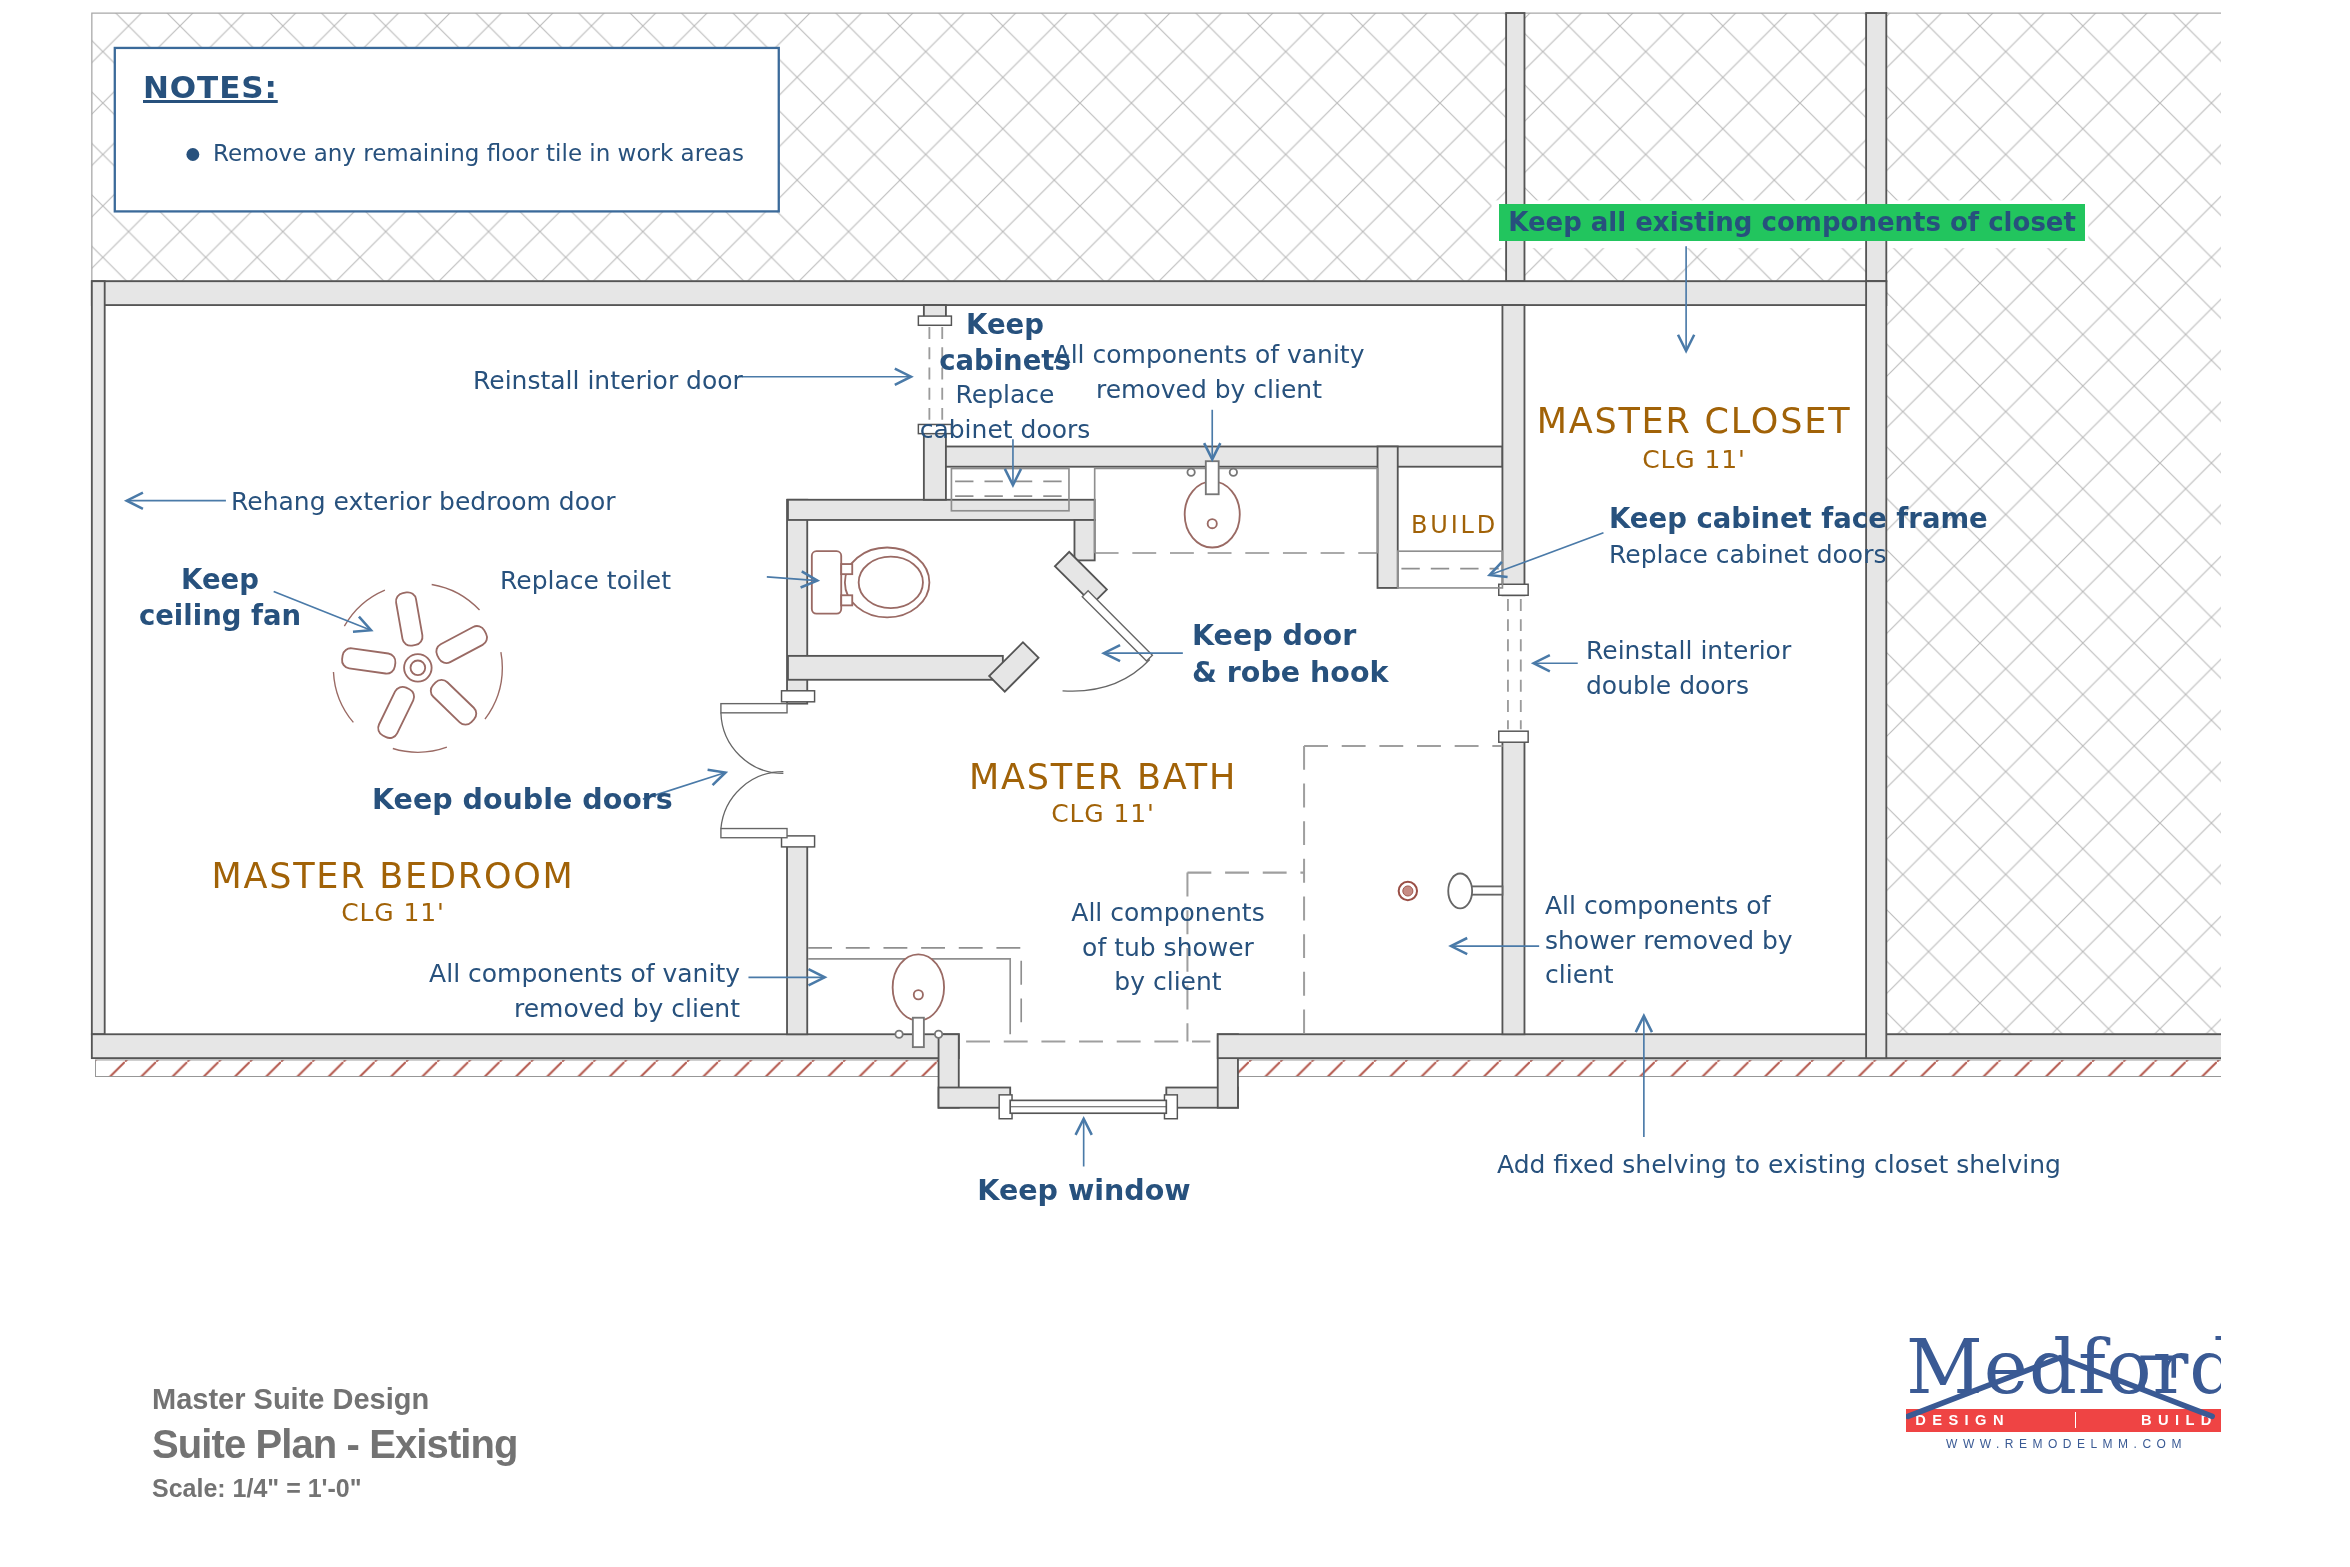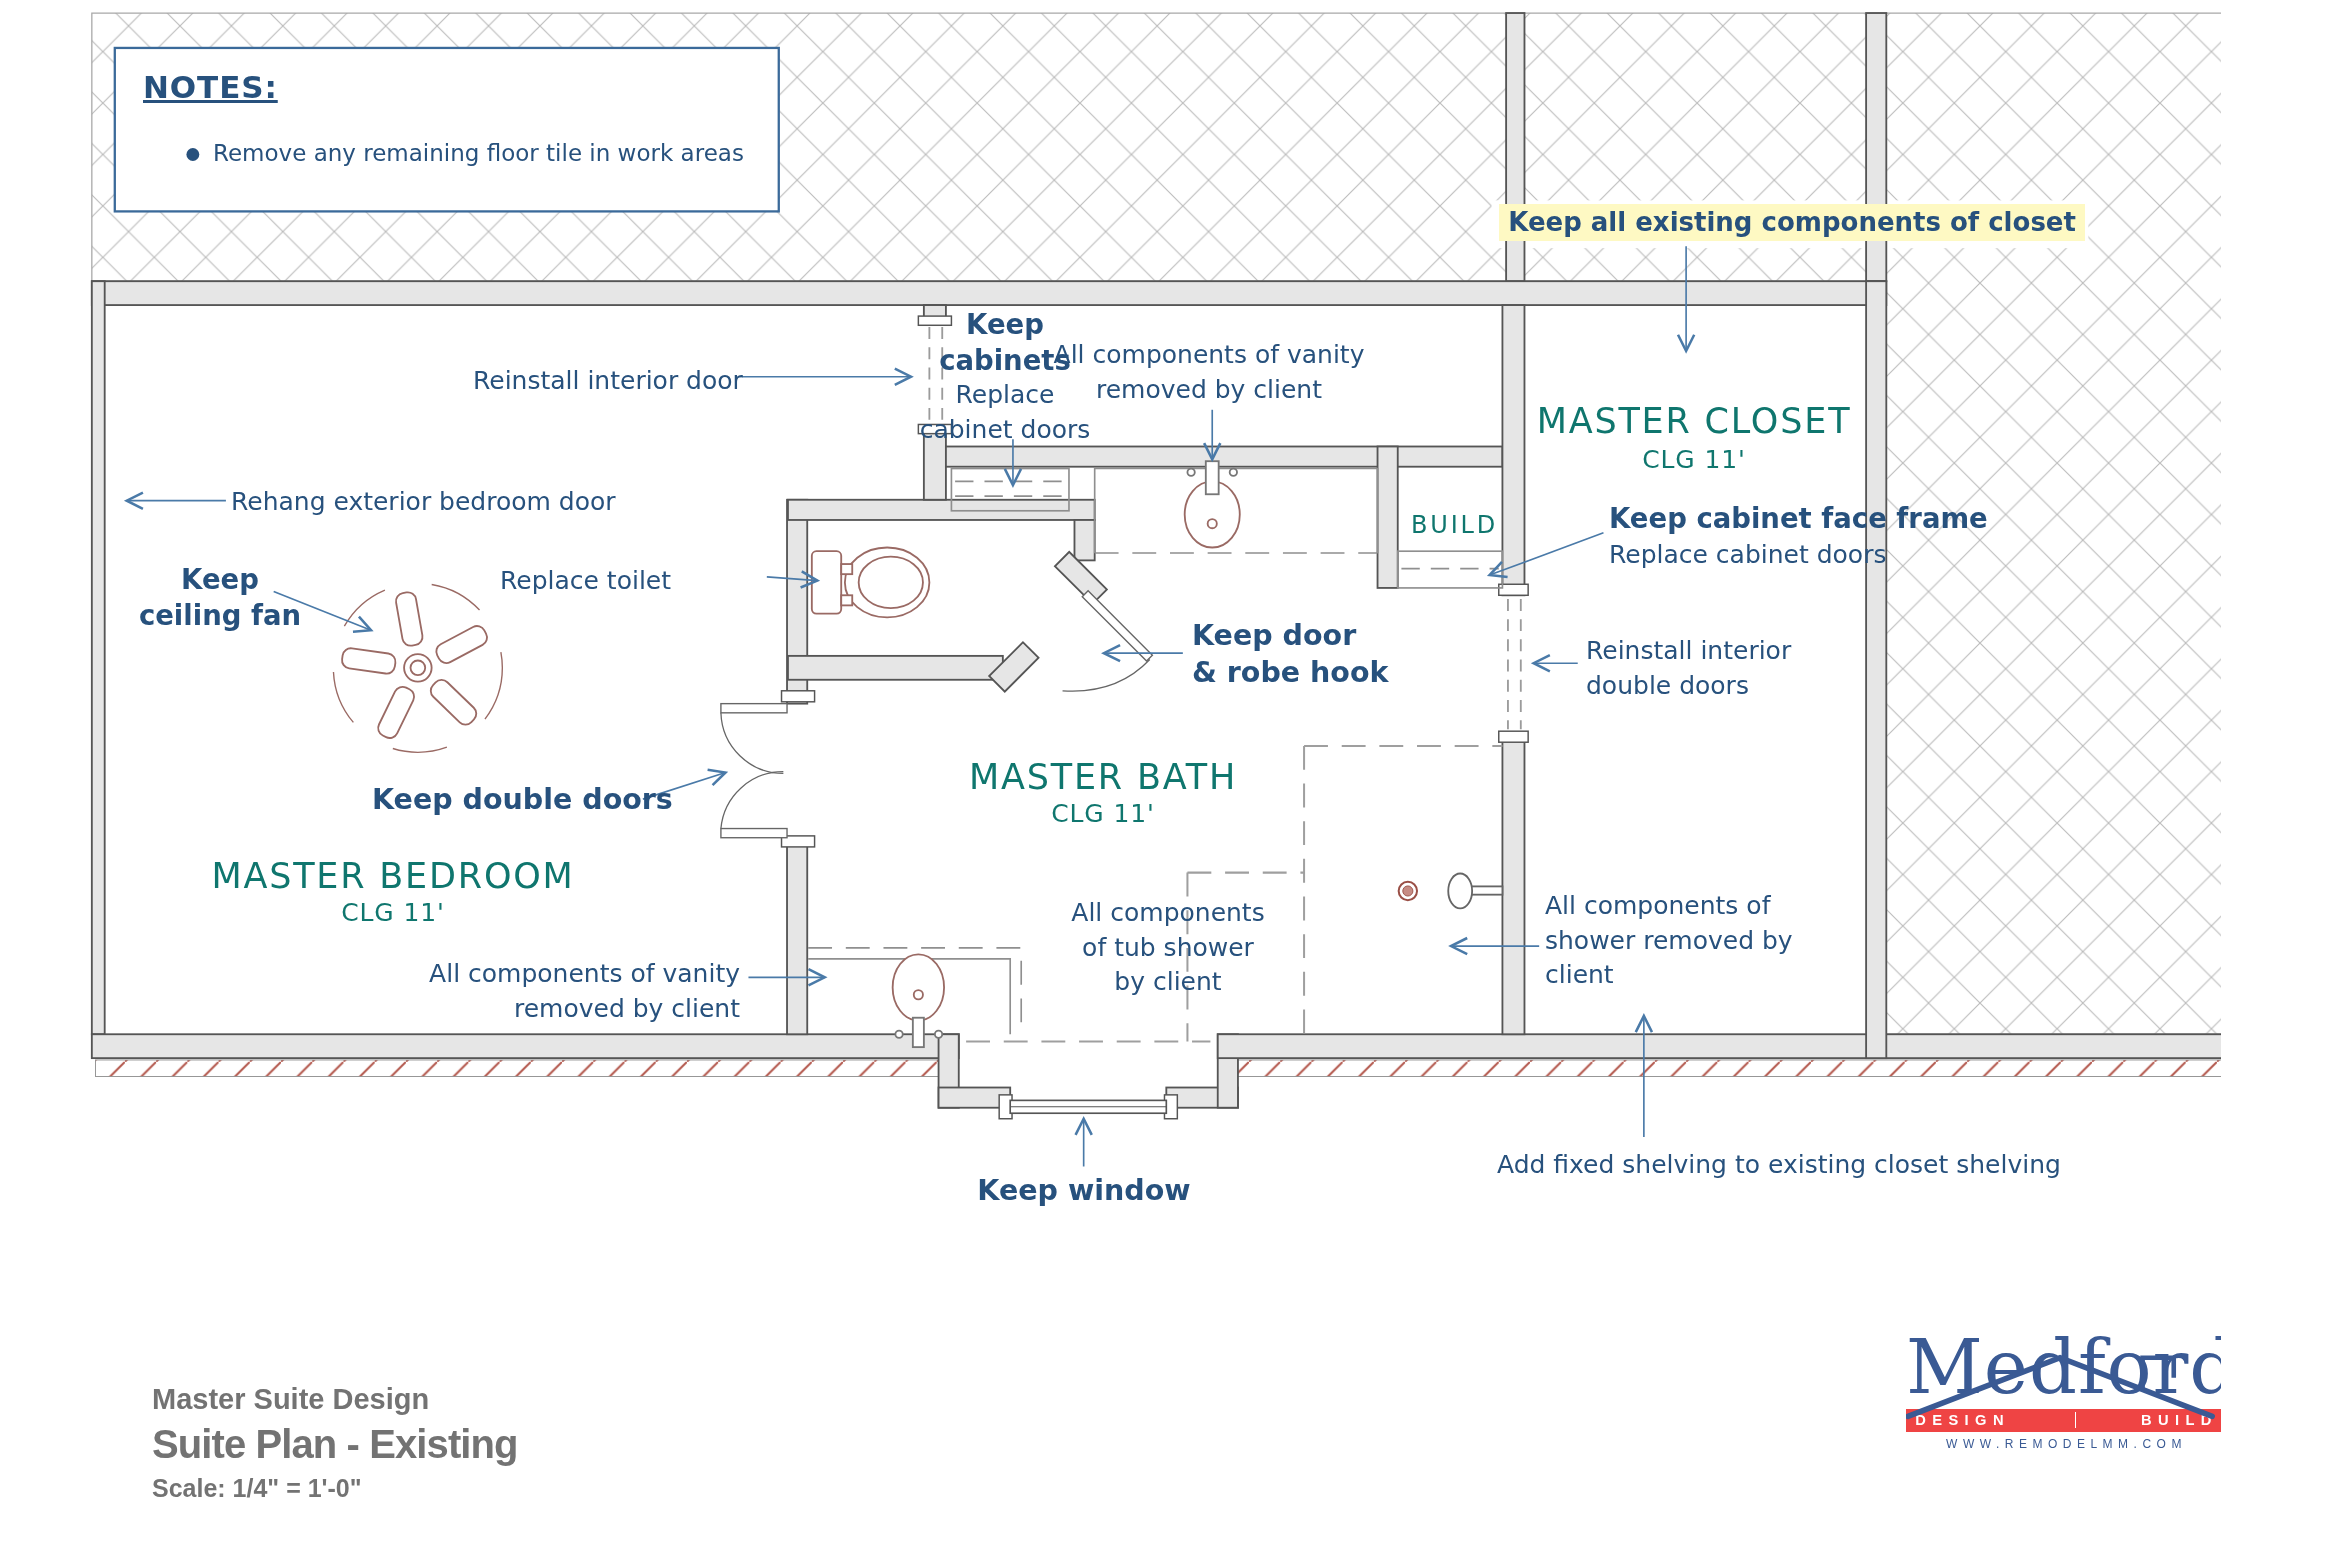--- a/index.html
+++ b/index.html
@@ -3,25 +3,25 @@
 <meta charset="utf-8">
 <style>
   html,body{margin:0;padding:0;background:#fff;}
   .canvas{position:relative;width:2221px;height:1568px;background:#ffffff;overflow:hidden;
           font-family:"DejaVu Sans",sans-serif;}
   svg{position:absolute;left:0;top:0;}
   .lbl{position:absolute;color:#27517d;font-size:25px;line-height:1.38;white-space:pre-line;}
   .b{font-weight:bold;font-size:27.5px;line-height:1.3;}
   .ctr{transform:translateX(-50%);text-align:center;}
   .rt{text-align:right;}
-  .blk{color:#0f766e;letter-spacing:1.8px;}
+  .blk{color:#a16207;letter-spacing:1.8px;}
   .room{font-size:35px;}
   .clg{font-size:25px;letter-spacing:0.9px;}
   .notes-box .title{font-size:31px;font-weight:bold;text-decoration:underline;letter-spacing:0.9px;}
-  .whitebg{background:#fef9c3;padding:1.8px 9.2px;}
+  .whitebg{background:#22c55e;padding:1.8px 9.2px;}
   .titleblock{position:absolute;left:152px;top:1343px;color:#737373;font-family:"Liberation Sans",sans-serif;margin-top:40px;}
   .titleblock .t1{font-size:29px;font-weight:bold;}
   .titleblock .t2{font-size:40px;font-weight:bold;letter-spacing:-0.9px;margin-top:5.5px;}
   .titleblock .t3{font-size:25px;font-weight:bold;margin-top:7.3px;}
   .logo{position:absolute;left:1906px;top:1343px;width:321px;color:#3a5a94;}
   .logo .nm{font-family:"DejaVu Serif",serif;font-size:75px;line-height:1;text-align:center;
             letter-spacing:0.9px;margin-top:-13px;}
   .logo .bar{display:flex;background:#ef4444;color:#fff;font-family:"Liberation Sans",sans-serif;
              font-size:14.7px;font-weight:bold;letter-spacing:6.4px;padding:3.7px 9.2px;margin-top:3.7px;
              justify-content:space-between;align-items:center;}

